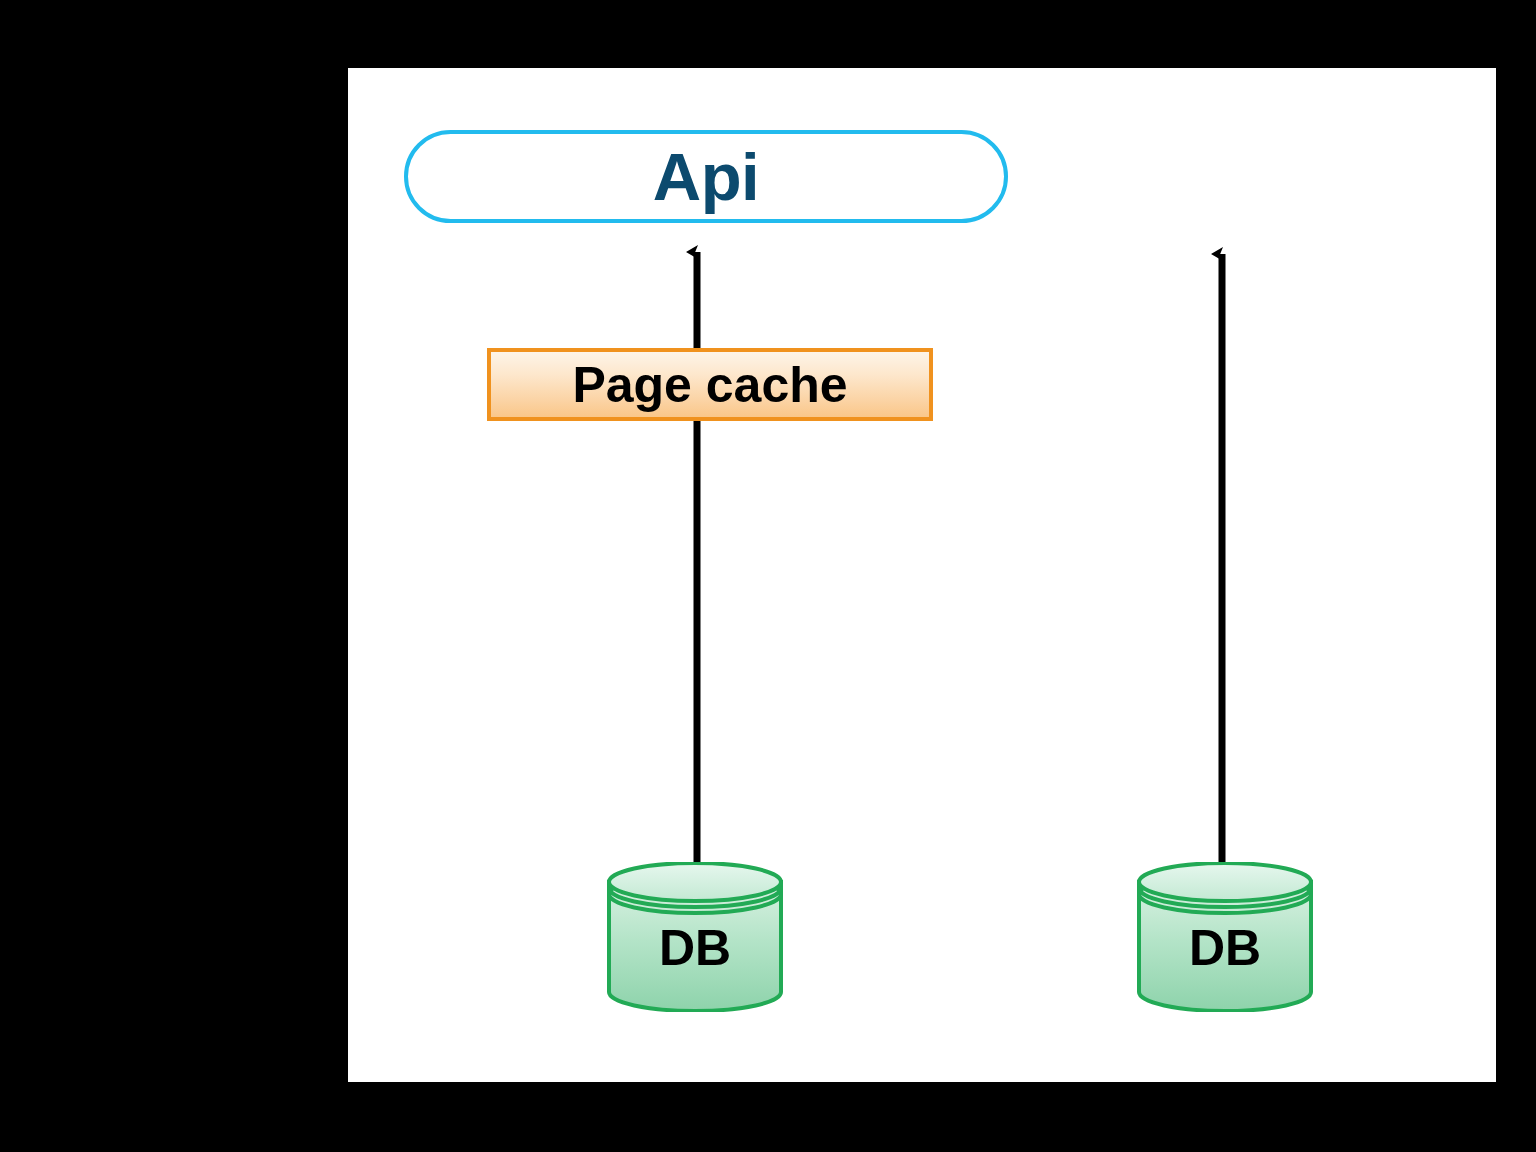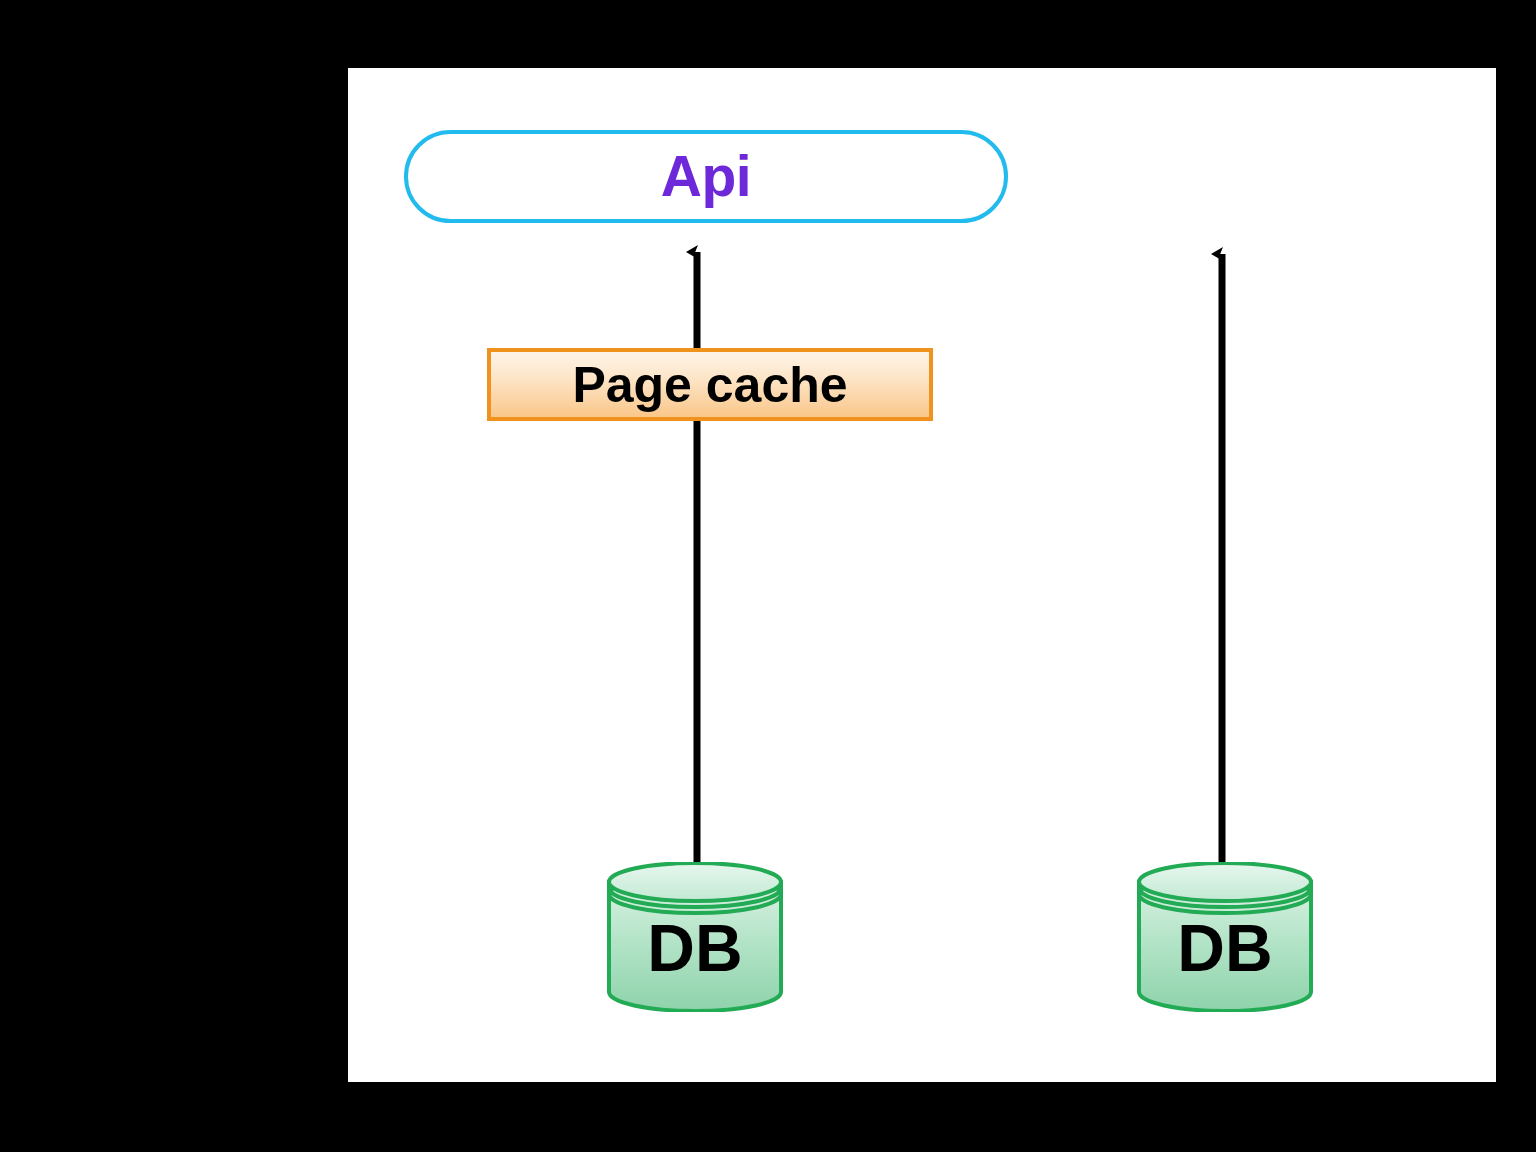--- a/index.html
+++ b/index.html
@@ -51,23 +51,23 @@
     box-sizing: border-box;
     background: #ffffff;
     border: 4px solid #22bbee;
     border-radius: 999px;
     display: flex;
     align-items: center;
     justify-content: center;
     z-index: 3;
   }
   .service-box .service-label {
-    font-size: 57px;
+    font-size: 67px;
     font-weight: bold;
-    color: #6d28d9;
+    color: #0c4a6e;
     letter-spacing: -0.5px;
     line-height: 1;
   }
 
   #box-api {
     left: 56px;
     top: 62px;
     width: 604px;
     height: 93px;
   }
@@ -122,21 +122,21 @@
     position: absolute;
     left: 0;
     top: 0;
     width: 100%;
     height: 100%;
     display: flex;
     align-items: center;
     justify-content: center;
     padding-top: 22px;
     box-sizing: border-box;
-    font-size: 66px;
+    font-size: 50px;
     font-weight: bold;
     color: #000000;
     line-height: 1;
     pointer-events: none;
   }
 </style>
 </head>
 <body>
 
 <div id="stage">

